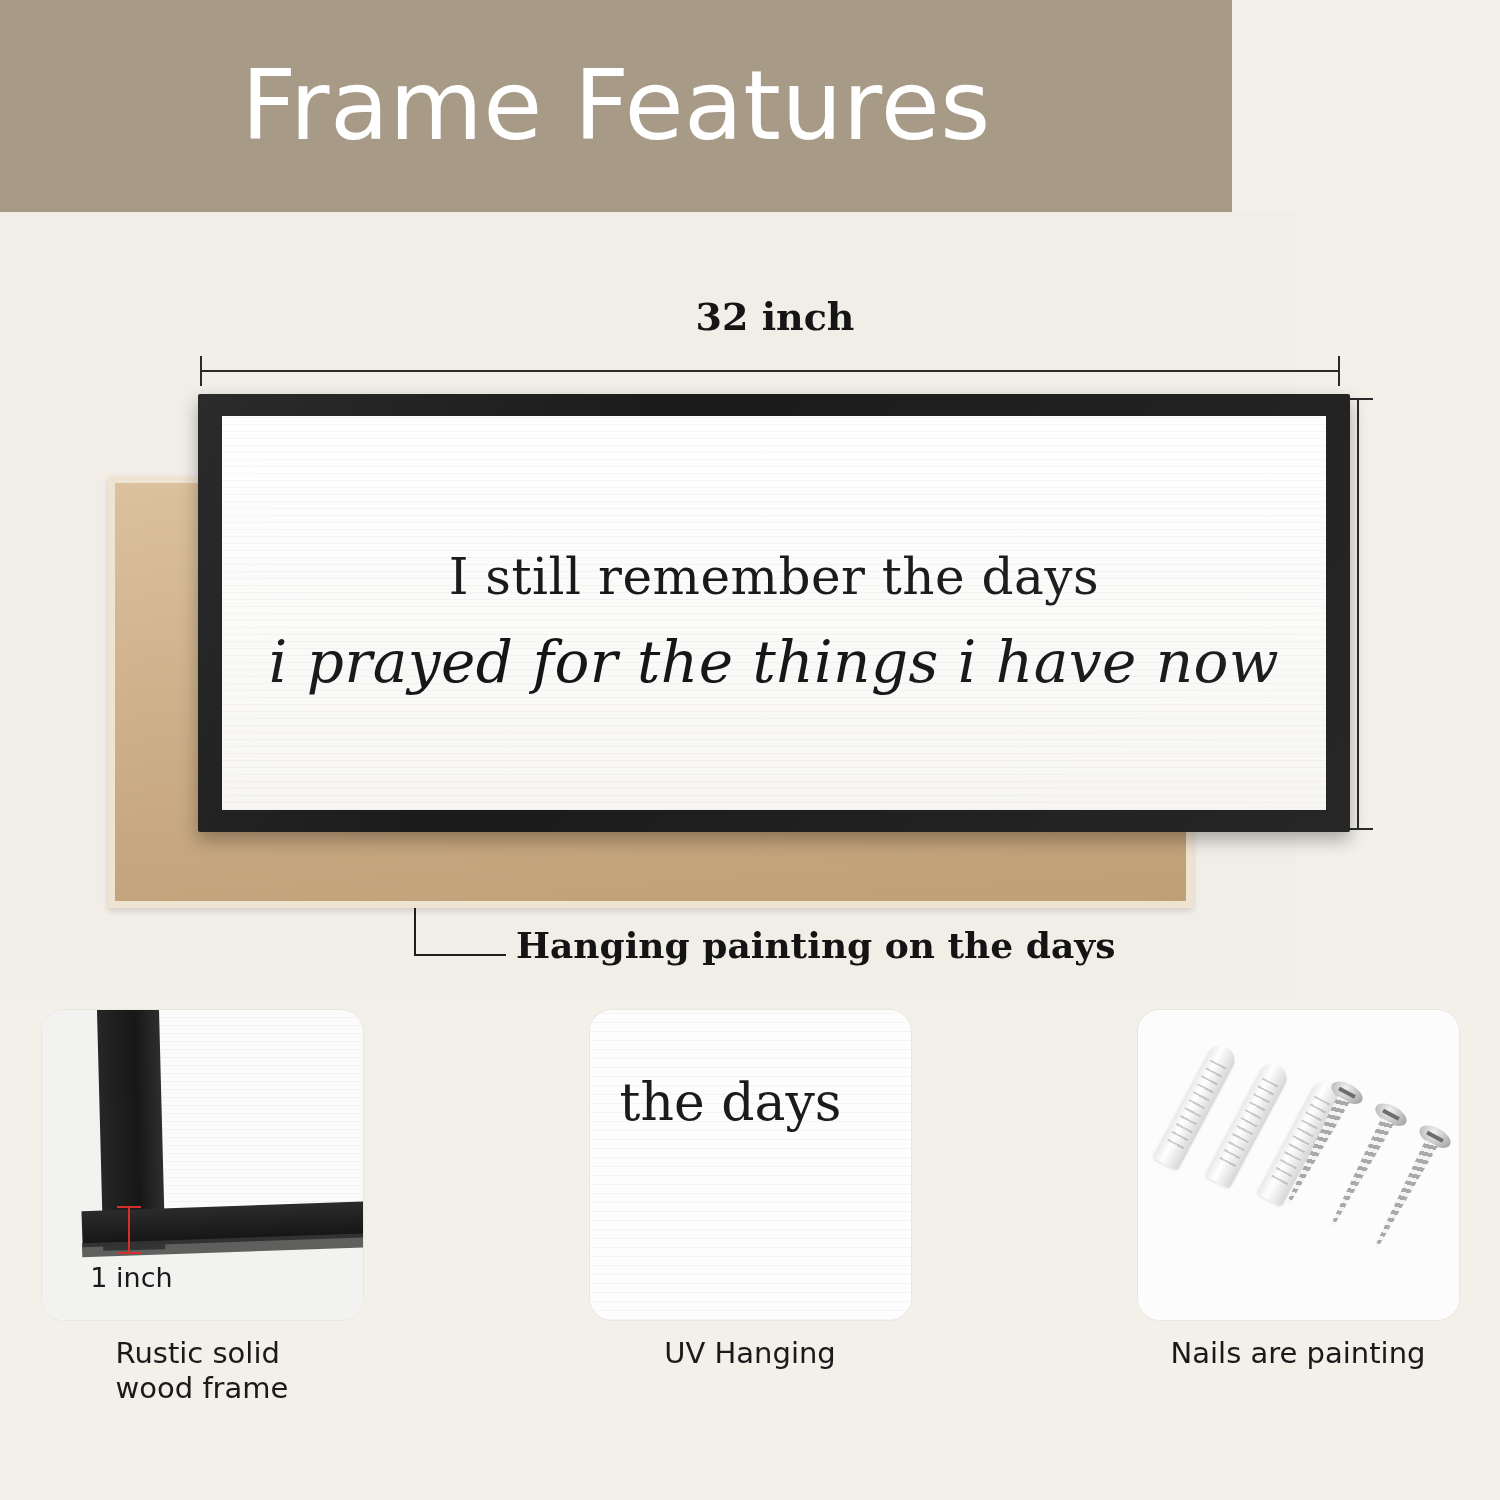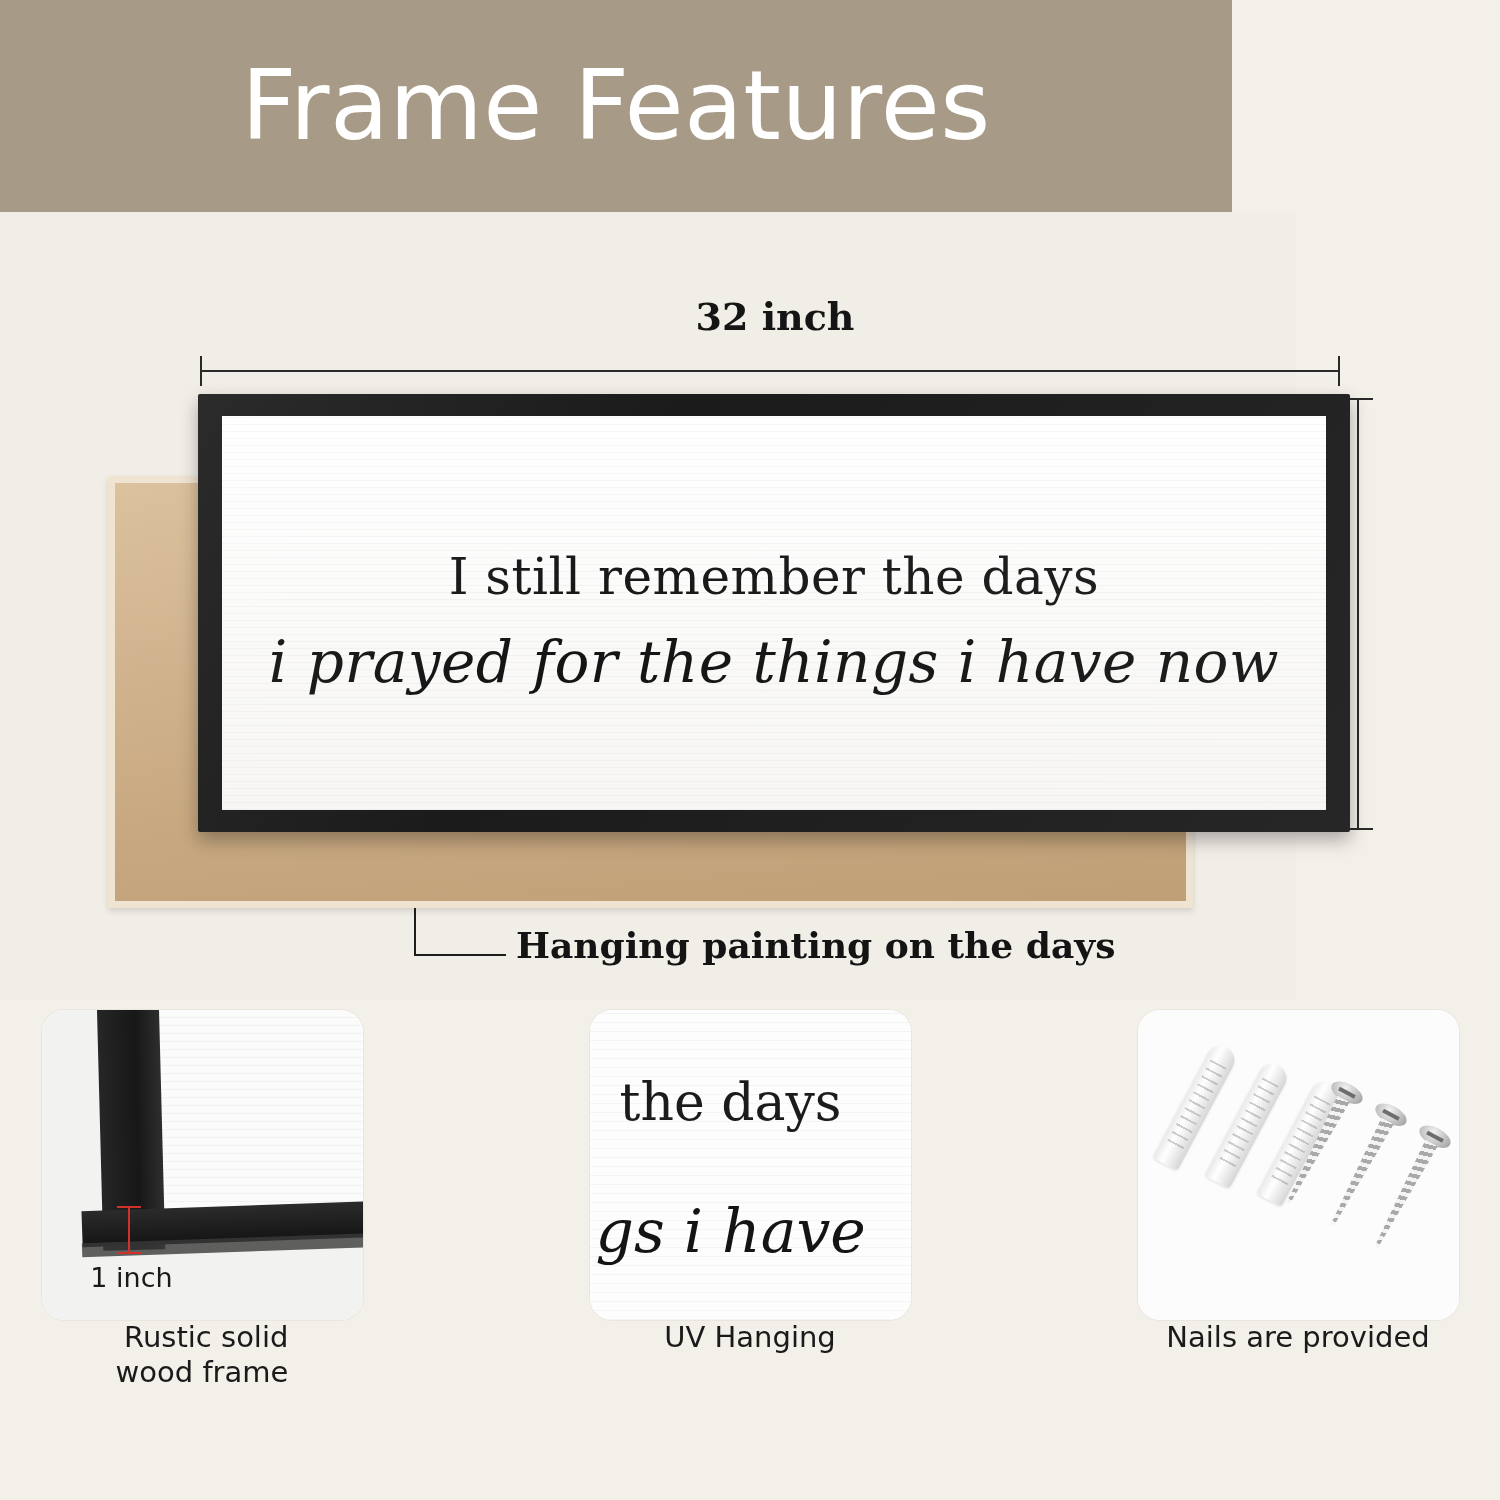--- a/index.html
+++ b/index.html
@@ -225,21 +225,22 @@
   .card-photo {
     width: 321px;
     height: 310px;
     border-radius: 22px;
     overflow: hidden;
     position: relative;
     background: #ffffff;
     box-shadow: 0 0 0 1px rgba(0,0,0,0.04);
   }
   .card-caption {
-    text-align: right;
+    margin-top: 16px;
+    text-align: left;
     font-size: 29px;
     line-height: 1.22;
     color: #1a1a1a;
     font-family: "DejaVu Sans", sans-serif;
   }
 
   
   .c1-bg {
     position: absolute; inset: 0;
     background: #f2f2f0;
@@ -482,21 +483,20 @@
     </div>
     <div class="card-caption" style="white-space:pre-line;">Rustic solid
 wood frame</div>
   </div>
 
 
   <div class="card">
     <div class="card-photo">
       <div class="c3-face"></div>
       <div class="c3-l1">the days</div>
-      <div class="c3-l2">gs i have</div>
     </div>
     <div class="card-caption" style="white-space:pre-line;">UV Hanging</div>
   </div>
 
   <div class="card">
     <div class="card-photo">
       <div class="c4-bg"></div>
       <div class="anchor a1"></div>
       <div class="anchor a2"></div>
       <div class="anchor a3"></div>
@@ -506,16 +506,16 @@
       </div>
       <div class="screw s2">
         <div class="head"></div>
         <div class="shaft"></div>
       </div>
       <div class="screw s3">
         <div class="head"></div>
         <div class="shaft"></div>
       </div>
     </div>
-    <div class="card-caption" style="white-space:pre-line;">Nails are provided</div>
+    <div class="card-caption" style="white-space:pre-line;">Nails are painting</div>
   </div>
 
 </div>
 
 </body></html>

